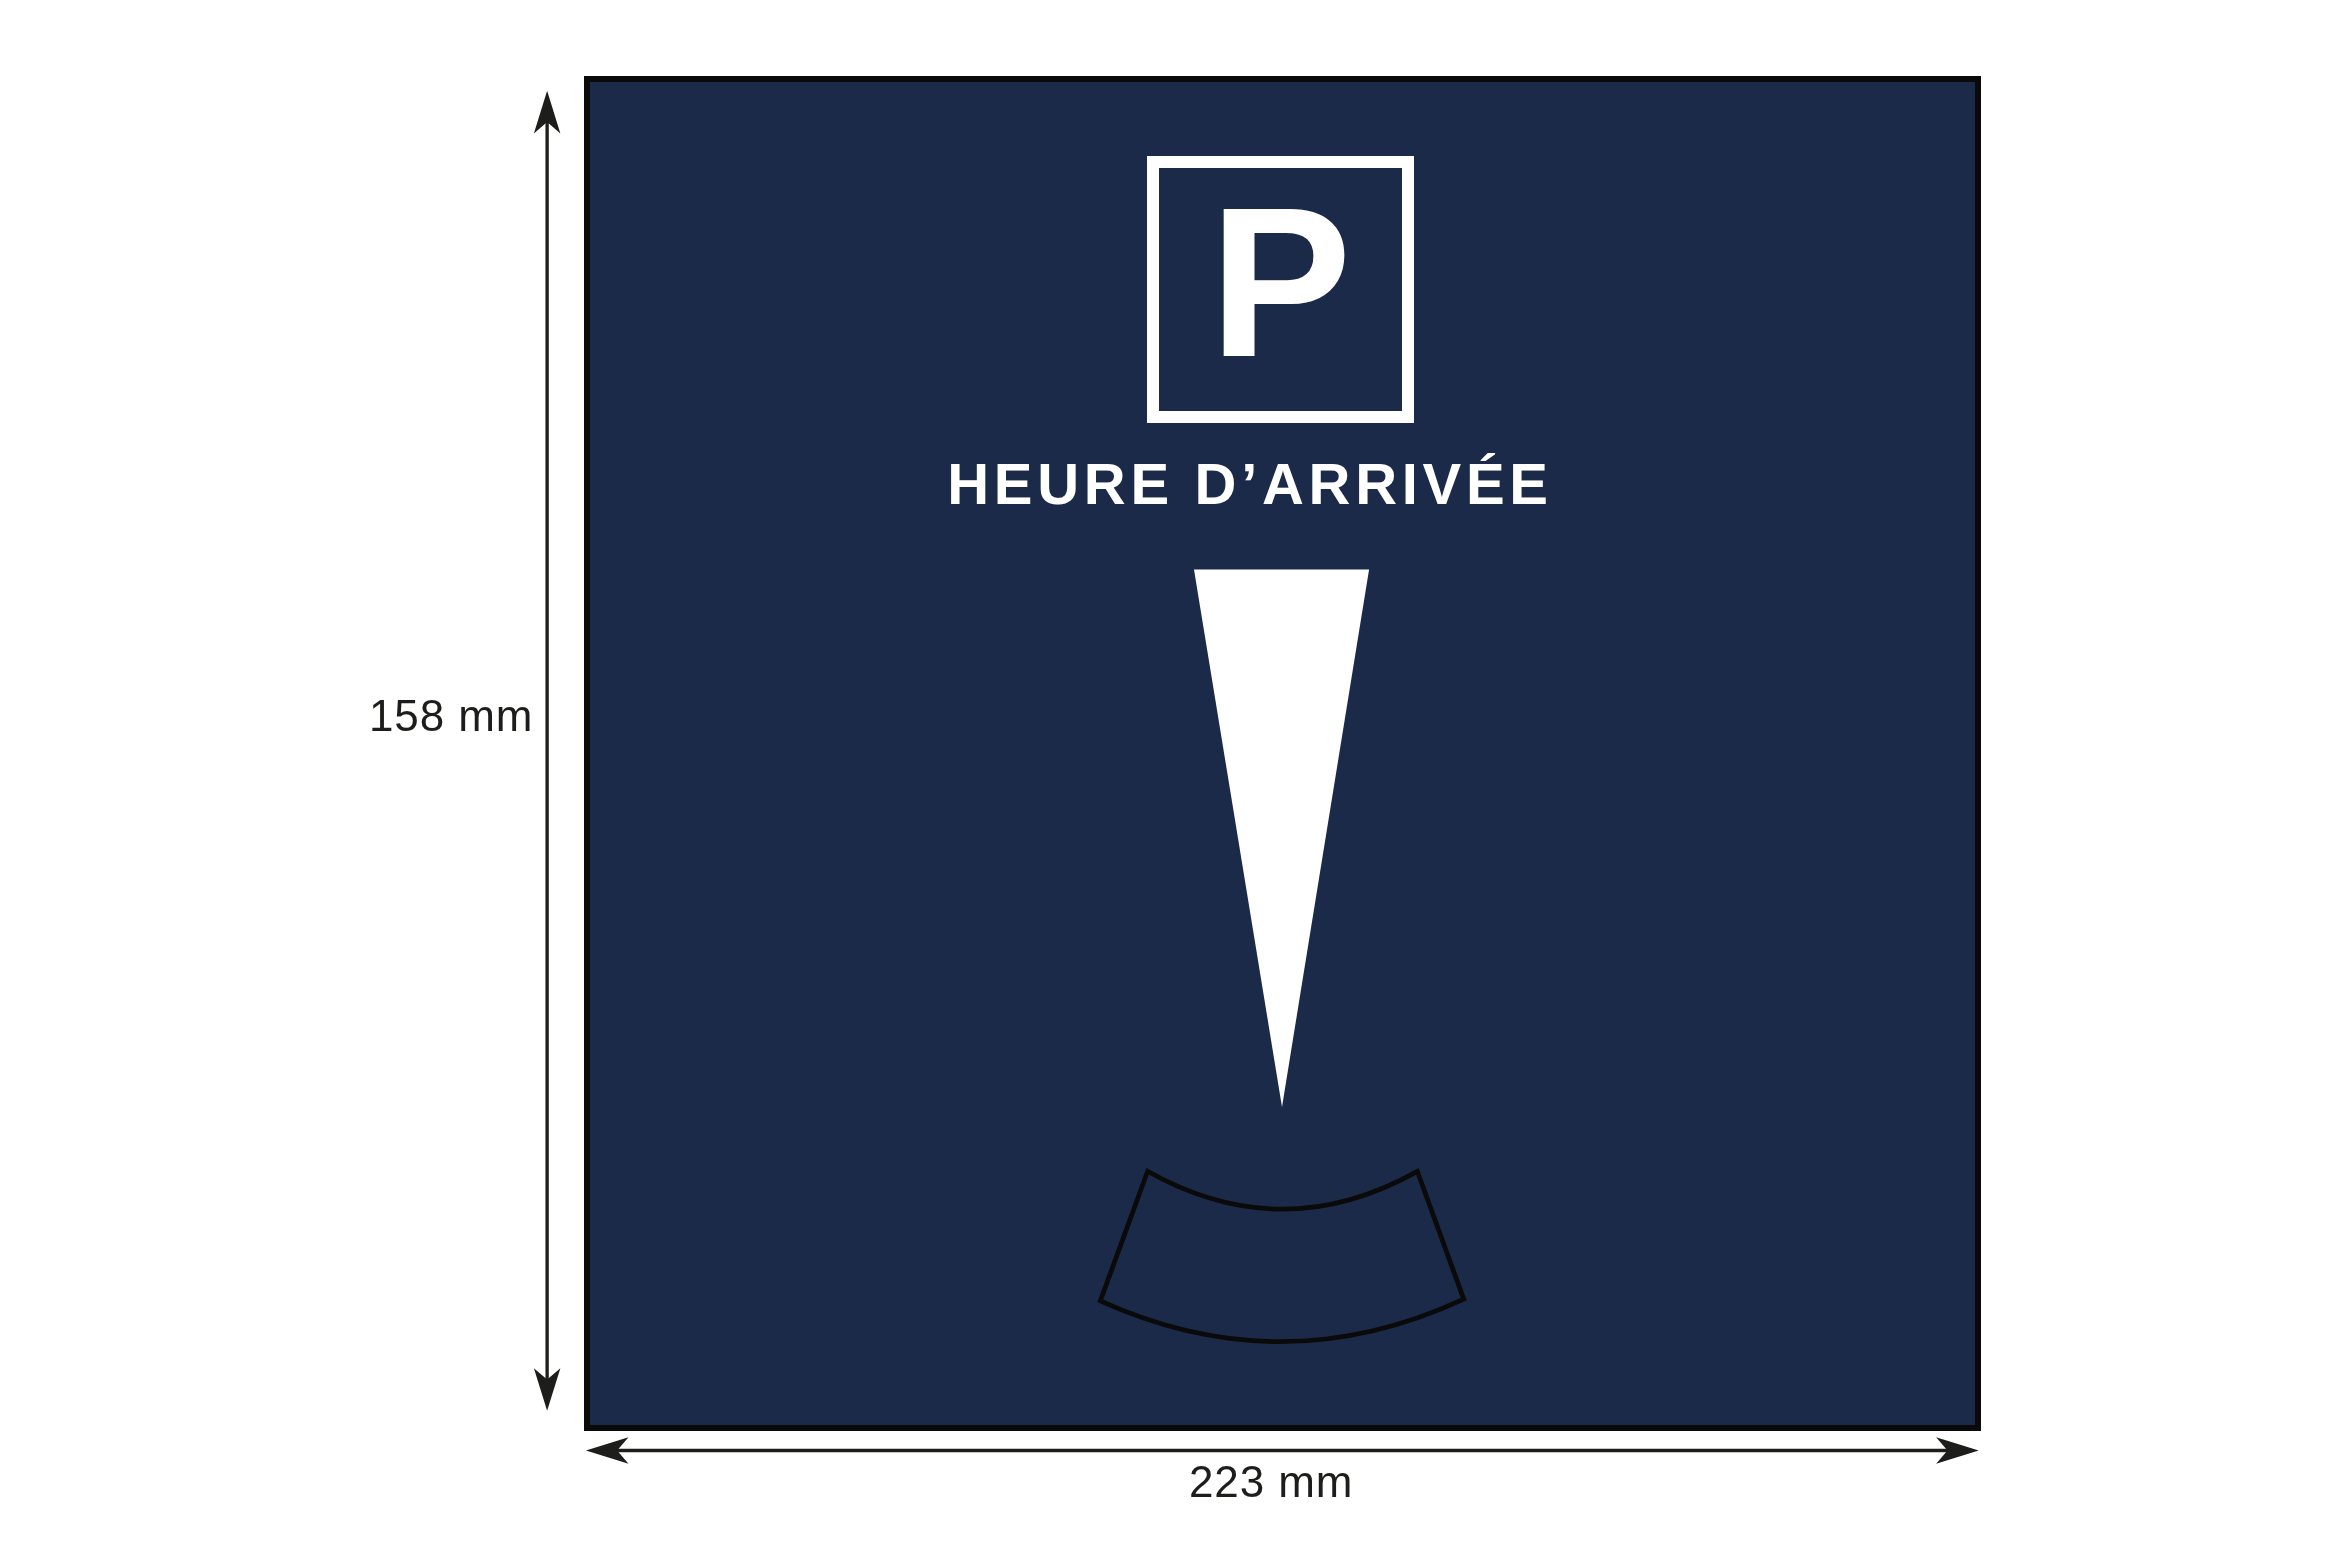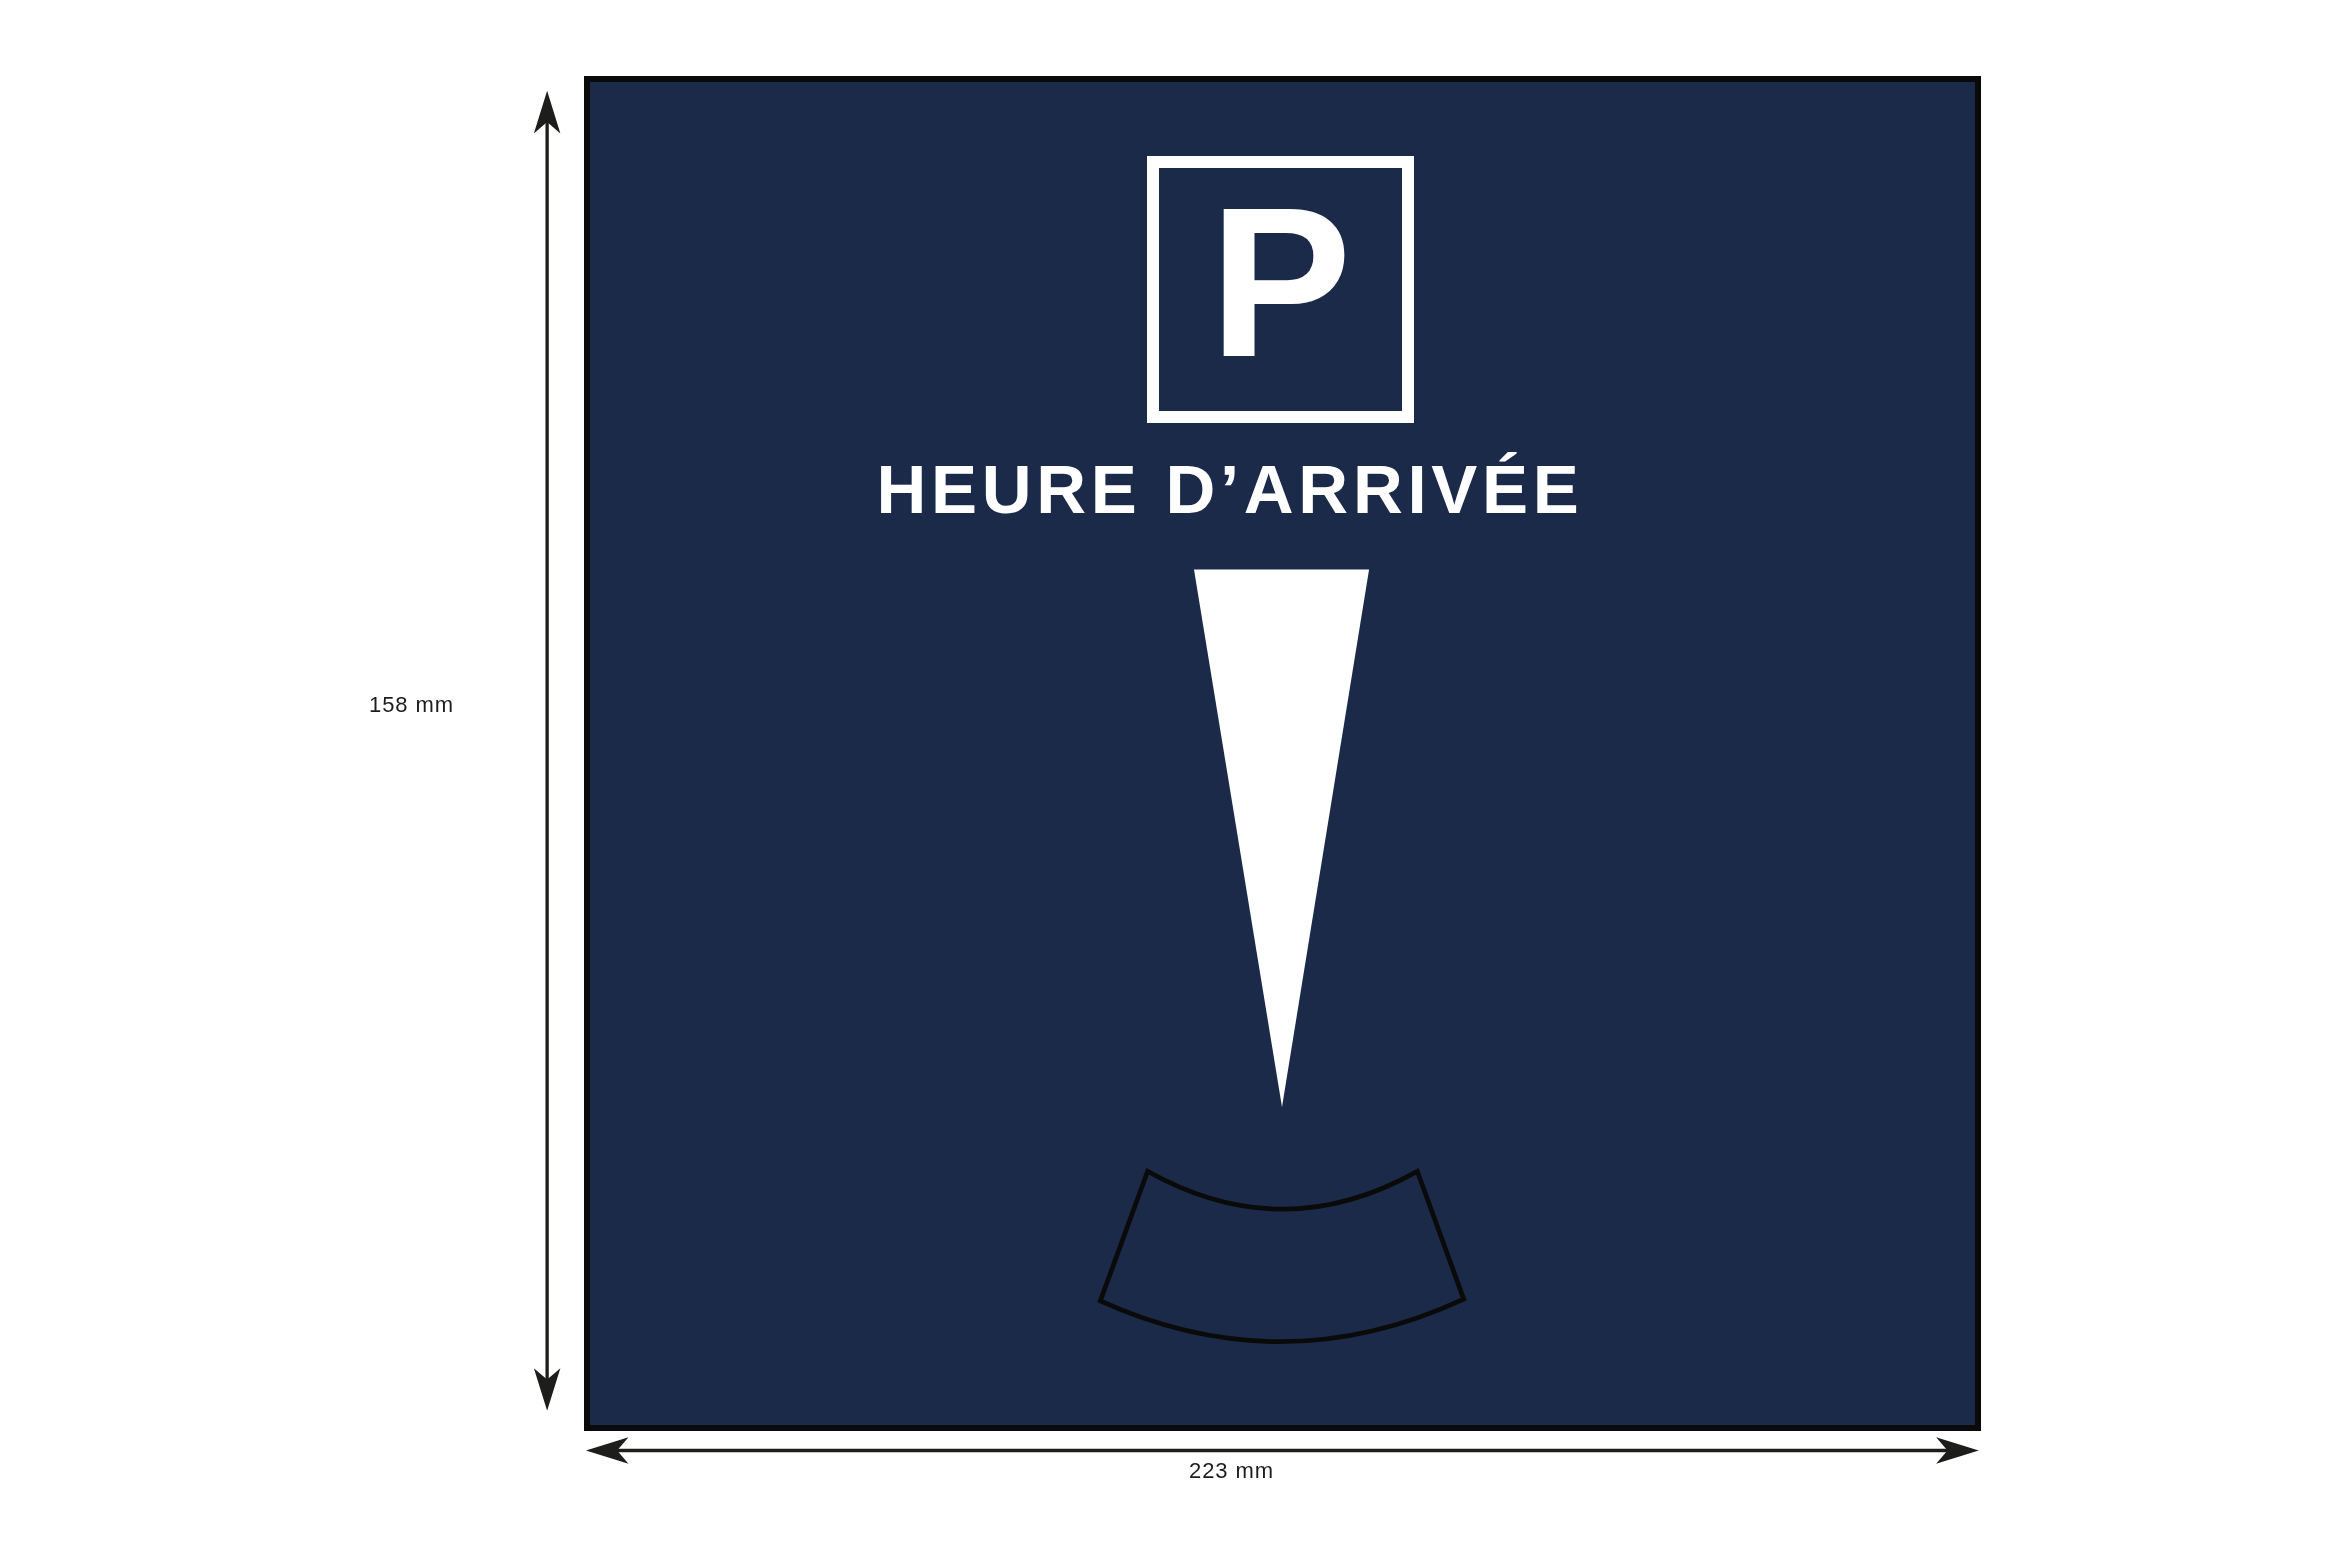--- a/index.html
+++ b/index.html
@@ -48,25 +48,26 @@
     padding-bottom: 13.2px;
   }
 
   .title {
     position: absolute;
     left: 0;
     top: 370px;
     width: 1280px;
     text-align: center;
     color: #ffffff;
-    font-size: 69px;
+    font-size: 58px;
     font-weight: 700;
     letter-spacing: 4.7px;
     line-height: 1.1;
     white-space: nowrap;
+    padding-left: 20px;
   }
 
   .panel-art {
     position: absolute;
     left: 0;
     top: 0;
     width: 1384px;
     height: 1342px;
   }
 
@@ -74,21 +75,21 @@
   .dims-svg {
     position: absolute;
     left: 0;
     top: 0;
     width: 2347px;
     height: 1565px;
   }
   .dim-label {
     position: absolute;
     color: #1d1d1b;
-    font-size: 22px;
+    font-size: 44px;
     font-weight: 400;
     letter-spacing: 0.9px;
     line-height: 1;
     white-space: nowrap;
   }
   .dim-label.height { left: 369px; top: 694px; }
   .dim-label.width  { left: 1189px; top: 1460px; }
 </style>
 </head>
 <body>

